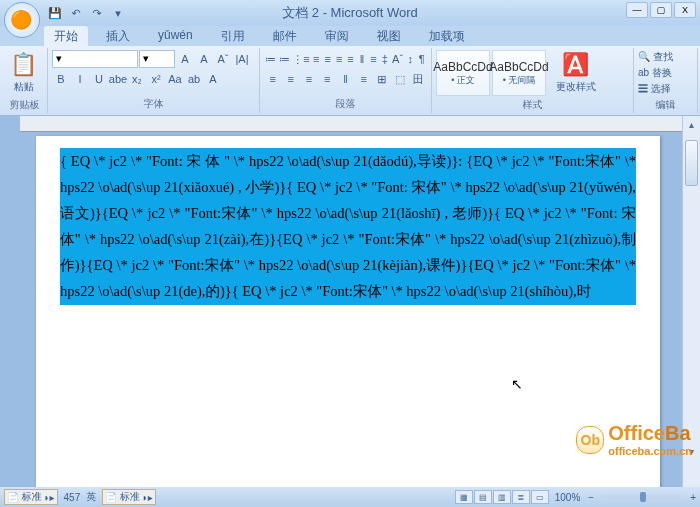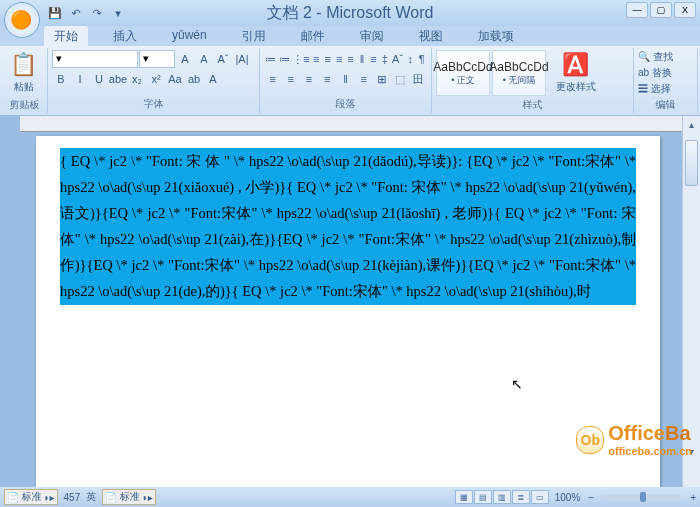--- a/index.html
+++ b/index.html
@@ -1,24 +1,24 @@
 <!DOCTYPE html>
 <html><head>
 <meta charset="utf-8">
 <style>
 *{margin:0;padding:0;box-sizing:border-box;font-family:"Microsoft YaHei","SimSun",sans-serif}
 body{width:700px;height:507px;background:#9bbce3;overflow:hidden;position:relative;font-size:11px}
 .titlebar{height:26px;background:linear-gradient(#cde3f7,#b3d0ef);display:flex;align-items:center;position:relative}
 .office-btn{width:36px;height:36px;border-radius:50%;background:radial-gradient(#fff,#c8dff5);border:1px solid #7aa5d6;position:absolute;left:4px;top:2px;z-index:5;display:flex;align-items:center;justify-content:center;font-size:18px}
 .qat{margin-left:46px;display:flex;gap:3px;align-items:center}
 .qat span{width:18px;height:18px;display:inline-flex;align-items:center;justify-content:center;color:#3b5e8c}
-.title-text{position:absolute;left:50%;transform:translateX(-50%);color:#3b5e8c;font-size:16px}
+.title-text{position:absolute;left:50%;transform:translateX(-50%);color:#3b5e8c;font-size:13px}
 .winctrl{position:absolute;right:4px;top:2px;display:flex;gap:2px}
 .winctrl span{width:22px;height:16px;background:#e0ecf9;border:1px solid #9cbce0;display:inline-flex;align-items:center;justify-content:center;font-size:9px;border-radius:2px}
-.tabs{height:20px;background:#bcd6f2;display:flex;padding-left:44px;gap:15px}
+.tabs{height:20px;background:#bcd6f2;display:flex;padding-left:44px;gap:8px}
 .tab{padding:2px 10px;color:#3b5e8c;font-size:12px;border-radius:3px 3px 0 0}
 .tab.active{background:#e8f1fb}
 .ribbon{height:70px;background:linear-gradient(#e8f1fb,#cfe1f6);display:flex;border-bottom:1px solid #9cb9dd;padding:2px}
 .group{border-right:1px solid #b4cce9;padding:2px 4px;display:flex;flex-direction:column;justify-content:space-between}
 .group-label{font-size:10px;color:#556d8f;text-align:center;margin-top:2px}
 .group-content{display:flex;align-items:center;gap:2px;flex:1}
 .big-btn{display:flex;flex-direction:column;align-items:center;padding:2px 4px;font-size:10px;color:#3b5e8c}
 .big-btn .ico{font-size:22px;margin-bottom:2px}
 .small-btn{width:18px;height:18px;display:inline-flex;align-items:center;justify-content:center;font-size:11px;color:#3b5e8c;border:1px solid transparent;border-radius:2px}
 .font-rows{display:flex;flex-direction:column;gap:2px}

